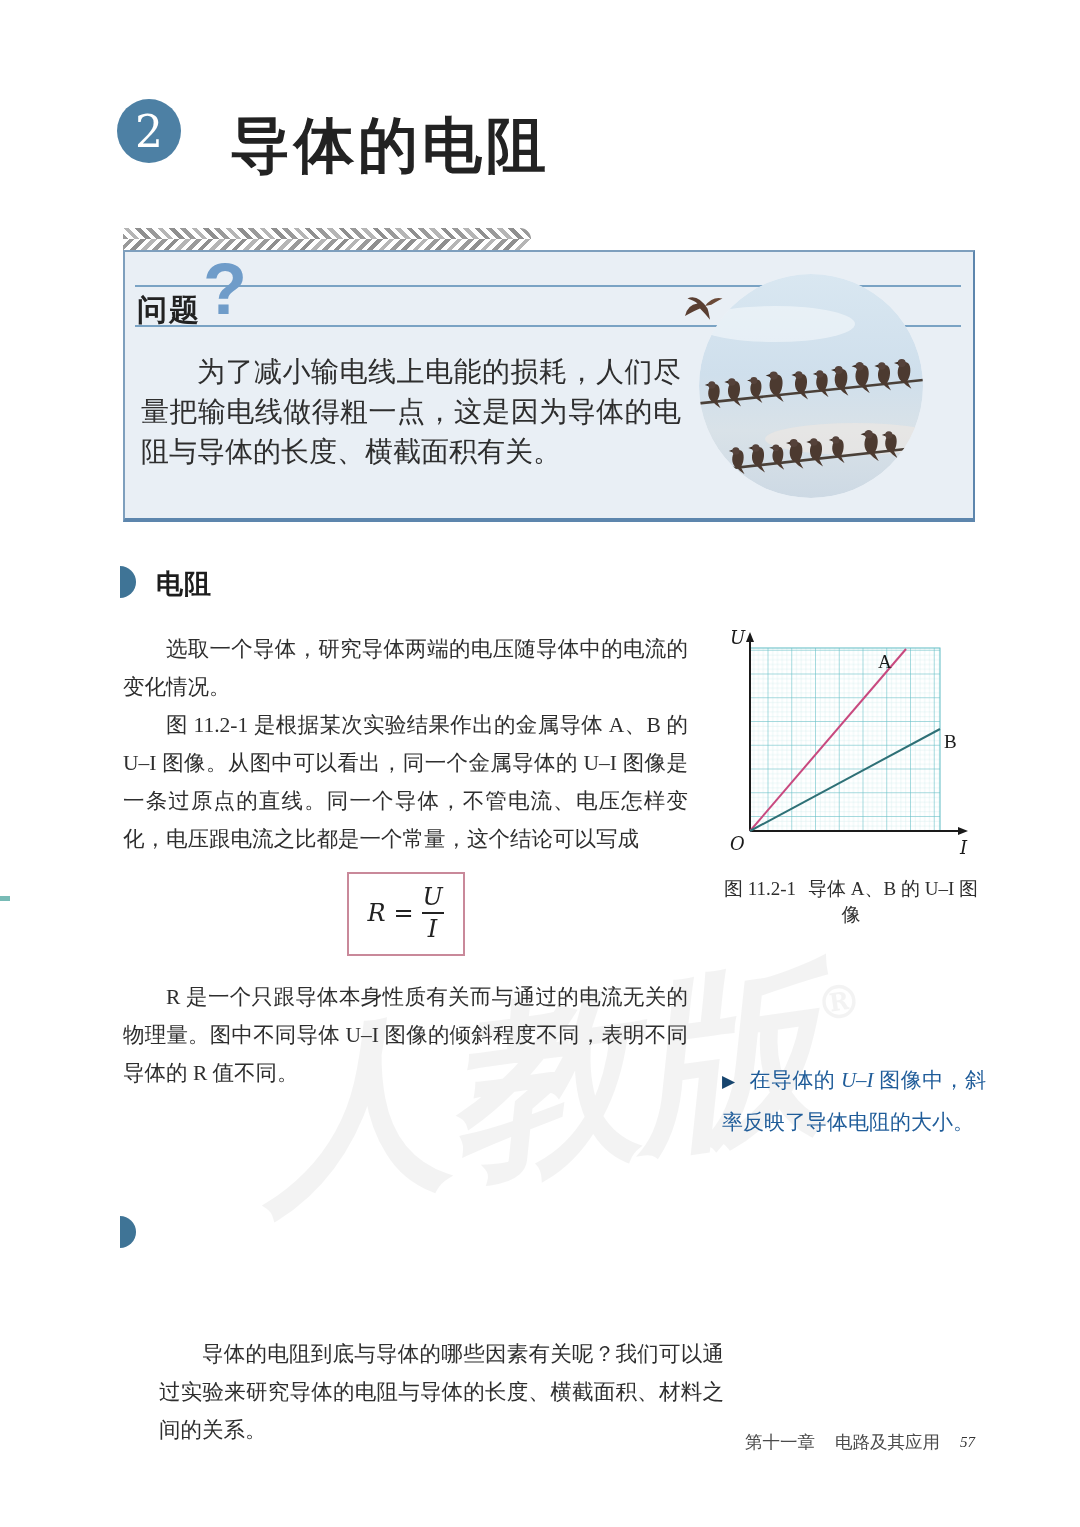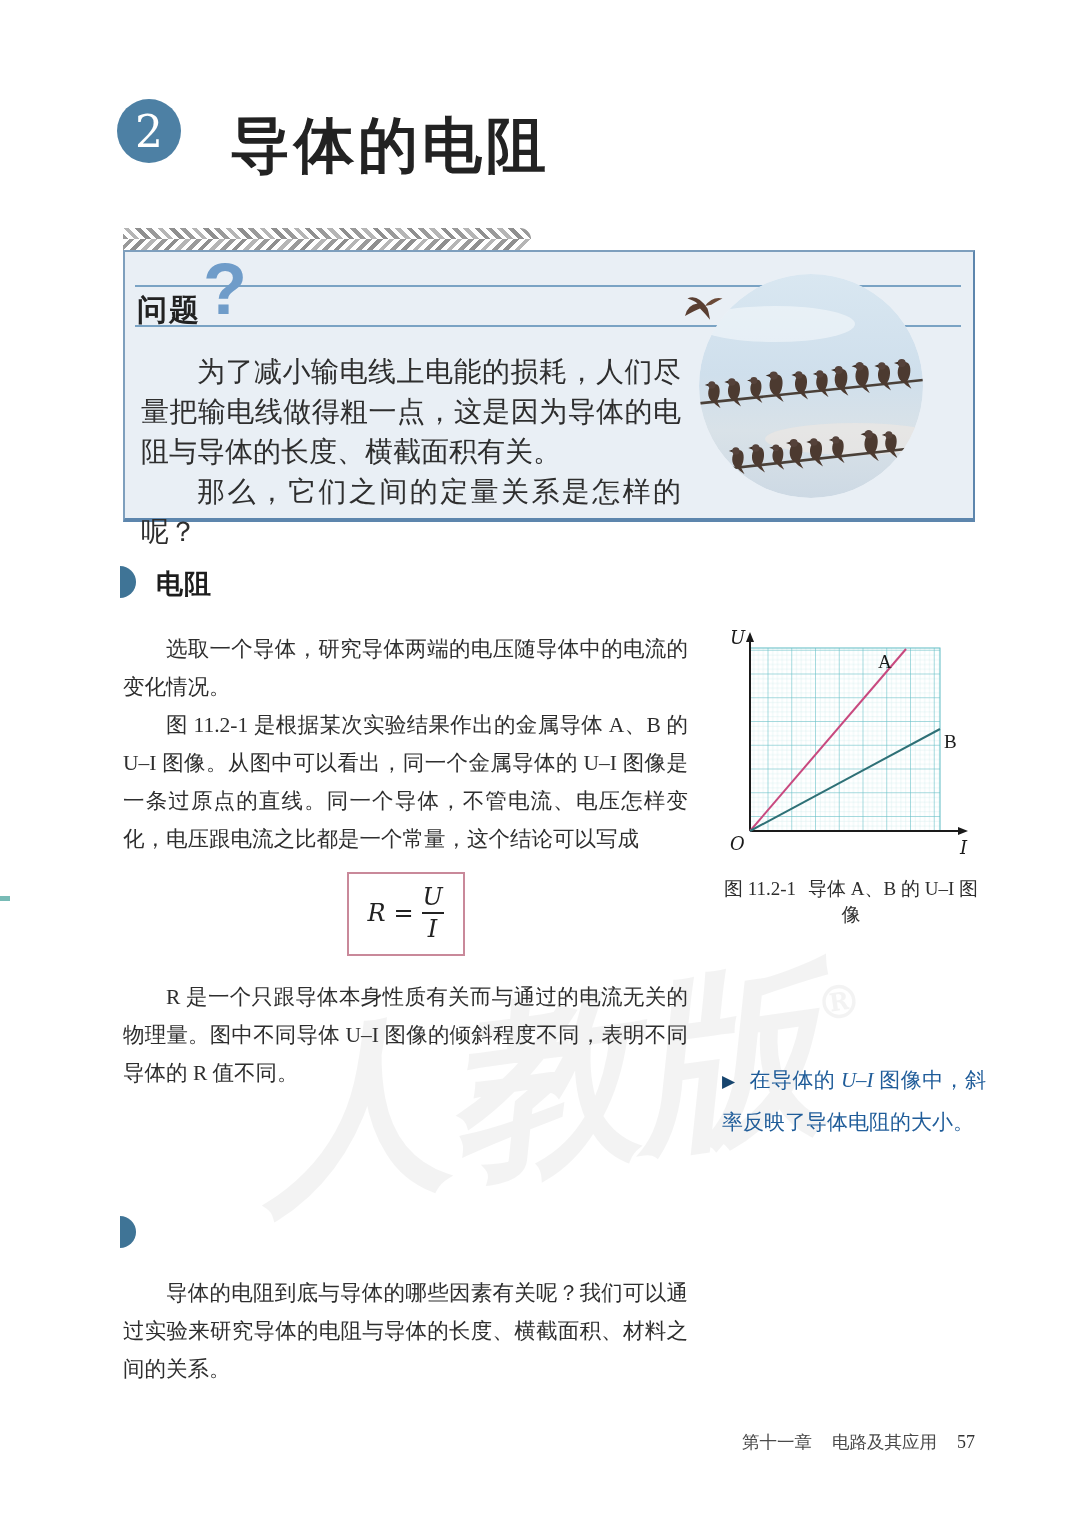--- a/index.html
+++ b/index.html
@@ -74,21 +74,21 @@
   .fig-caption .cap-label { margin-right:12px; }
 
   
   .margin-note { position:absolute; left:722px; top:1060px; width:264px; font-size:21px;
     line-height:41px; color:#1f5c99; text-align:justify; font-style:oblique 6deg; }
   .margin-note .arrow { font-style:normal; font-size:17px; margin-right:14px; color:#17456e; }
 
   
   .footer { position:absolute; right:105px; top:1430px; font-size:17.5px; color:#4a4a4a;
     display:flex; align-items:center; gap:20px; }
-  .footer .pagenum { font-size:18px; color:#333; }
+  .footer .pagenum { font-size:15px; color:#333;font-style:italic; }
 
   
   .edge-tick { position:absolute; left:0; top:896px; width:10px; height:5px; background:#56aaa4; opacity:.8; }
 </style>
 </head>
 <body>
 
 <div class="page">
 
   <div class="watermark"><span>人教版</span><sup>®</sup></div>
@@ -101,21 +101,20 @@
     <div class="half h2"></div>
   </div>
 
   <div class="qbox">
     <div class="qline l1"></div>
     <div class="qline l2"></div>
     <div class="qlabel">问题</div>
     <div class="qmark">?</div>
     <div class="qtext">
       <p>为了减小输电线上电能的损耗，人们尽量把输电线做得粗一点，这是因为导体的电阻与导体的长度、横截面积有关。</p>
-      <p>那么，它们之间的定量关系是怎样的呢？</p>
     </div>
 
     <div class="bird-photo">
       <svg width="246" height="246" viewBox="0 0 246 246">
         <defs>
           <linearGradient id="sky" x1="0" y1="0" x2="0" y2="1">
             <stop offset="0" stop-color="#d9e7f1"></stop>
             <stop offset="0.45" stop-color="#cfdfec"></stop>
             <stop offset="0.7" stop-color="#d9e2e8"></stop>
             <stop offset="1" stop-color="#cdd9e4"></stop>
@@ -219,21 +218,21 @@
       <span class="cap-label">图 11.2-1</span><span>导体 A、B 的 U–I 图像</span>
     </div>
   </div>
 
   <div class="margin-note">
     <span class="arrow">▶</span><span>在导体的 U–I 图像中，斜率反映了导体电阻的大小。</span>
   </div>
 
   <div class="sec-marker" style="left:120px; top:1216px;"></div>
 
-  <div class="main-col" style="top:1274px;">
+  <div class="main-col" style="top:1335px;margin-left:36px;">
     <p>导体的电阻到底与导体的哪些因素有关呢？我们可以通过实验来研究导体的电阻与导体的长度、横截面积、材料之间的关系。</p>
   </div>
 
   <div class="footer">
     <span>第十一章</span>
     <span>电路及其应用</span>
     <span class="pagenum">57</span>
   </div>
 
   <div class="edge-tick"></div>

